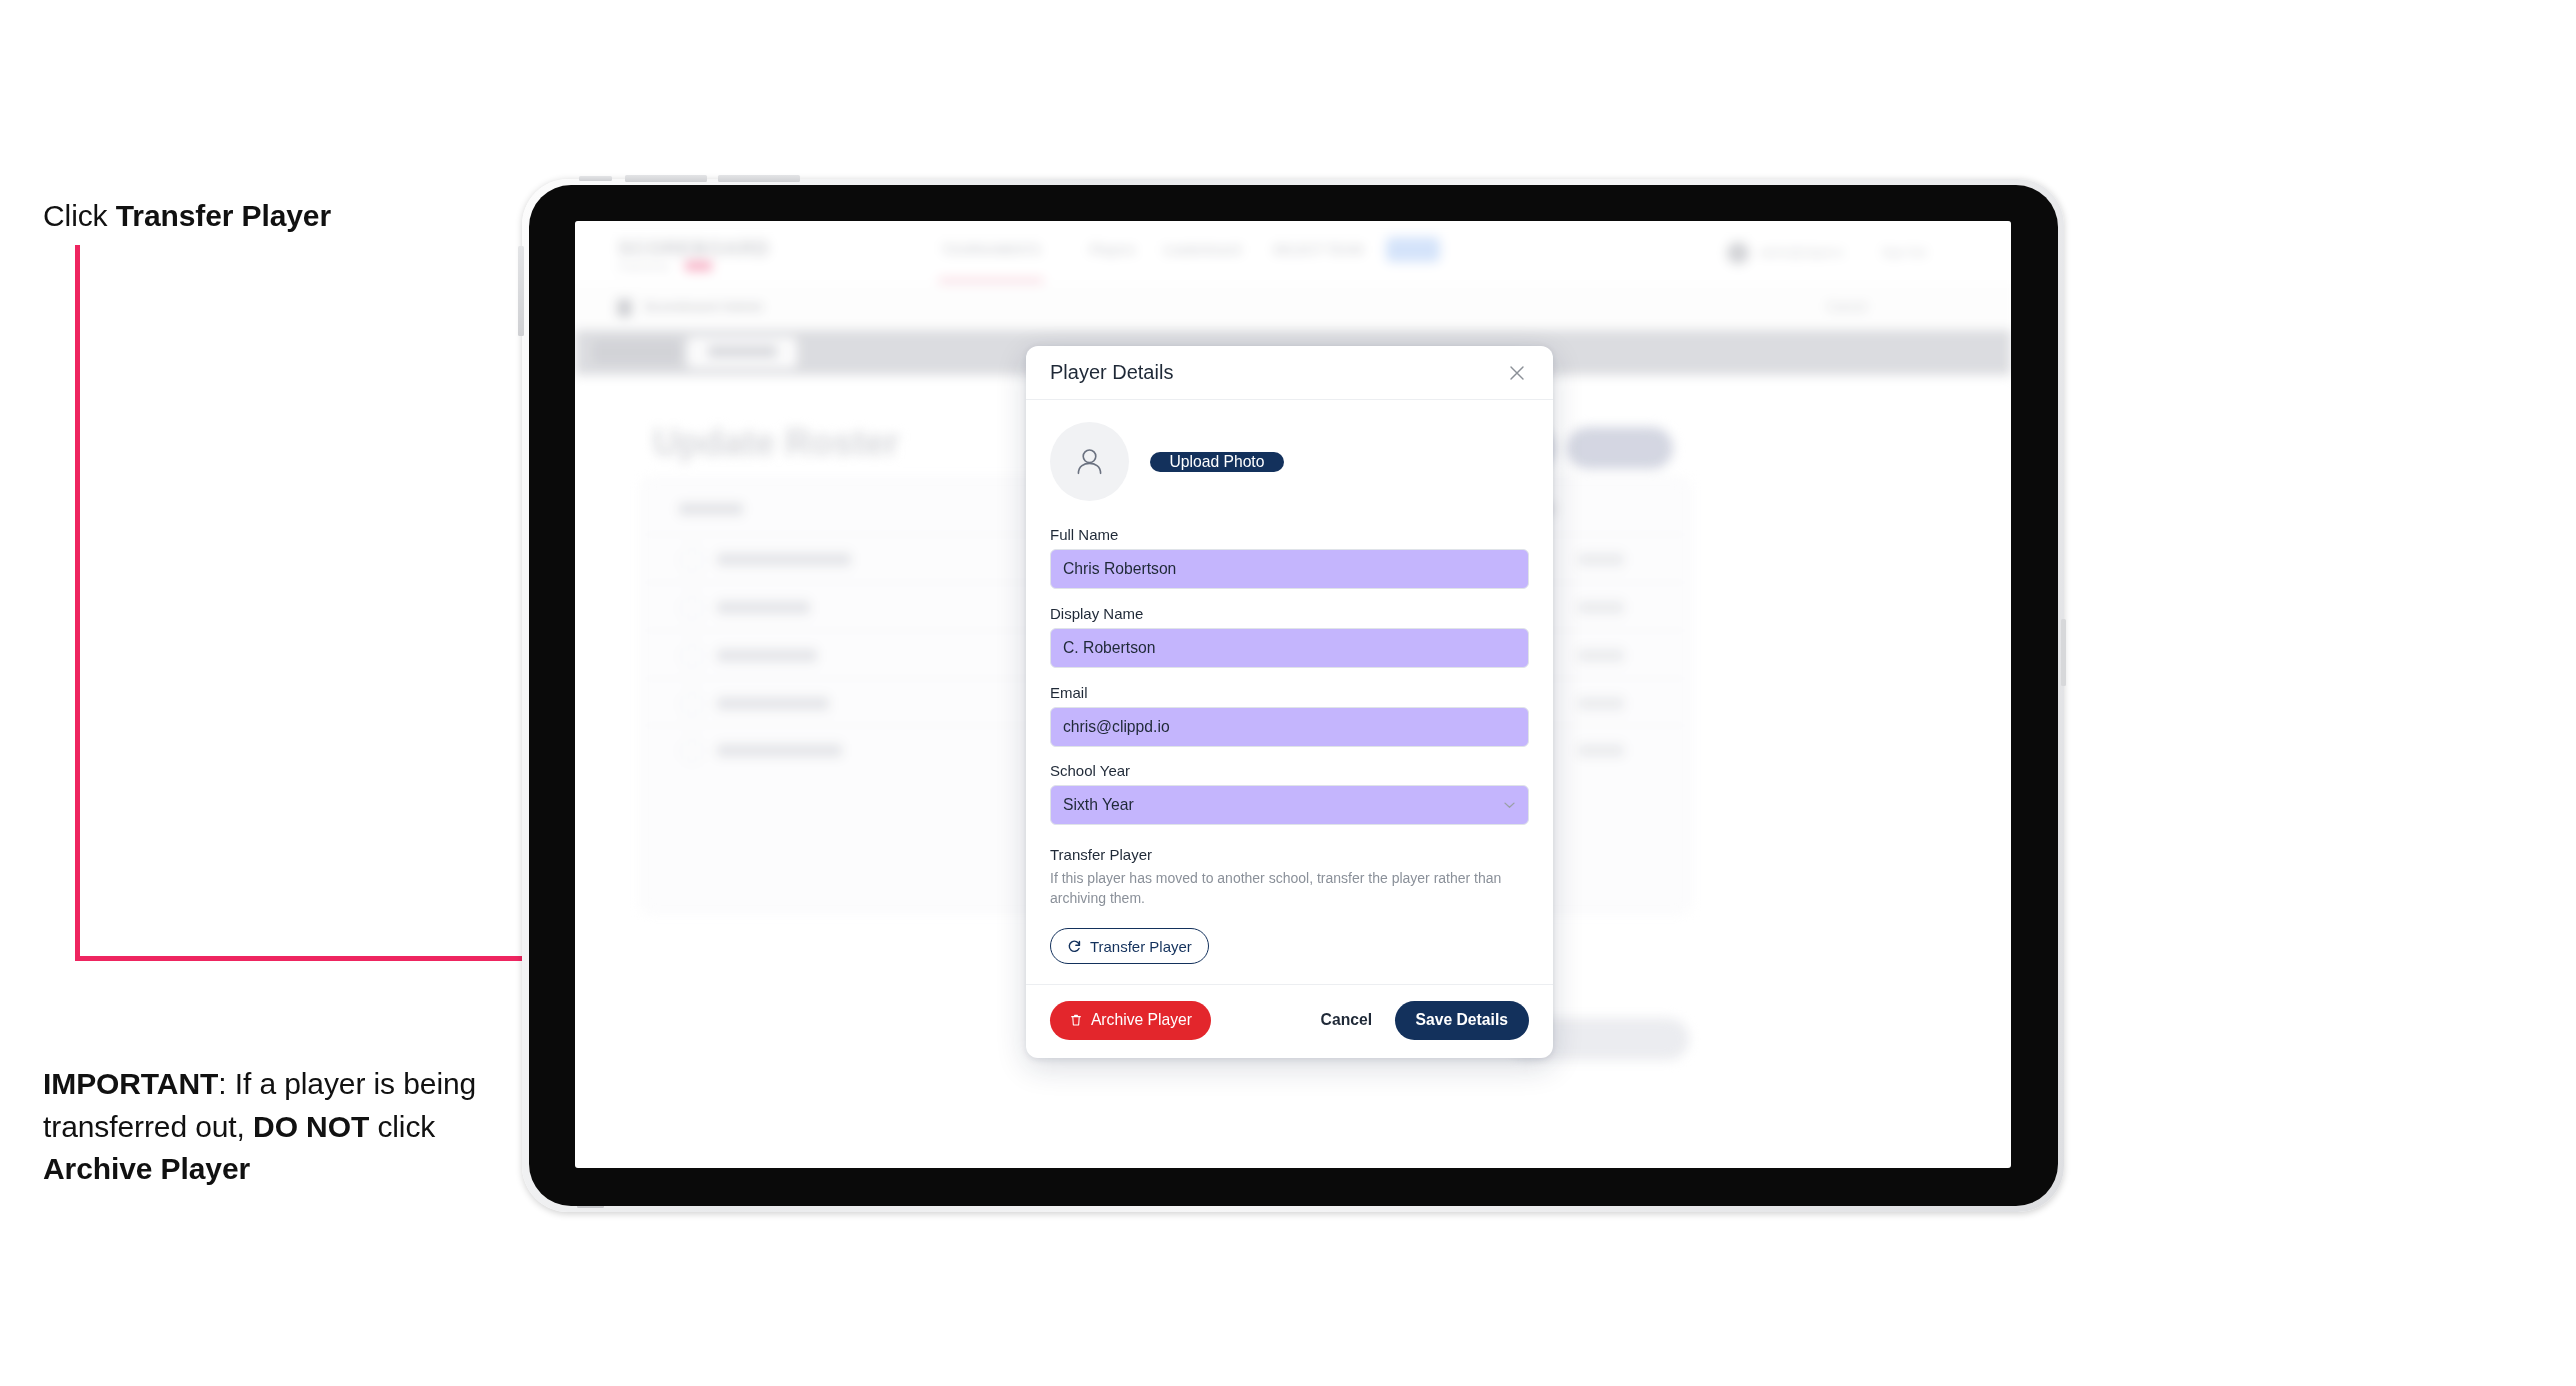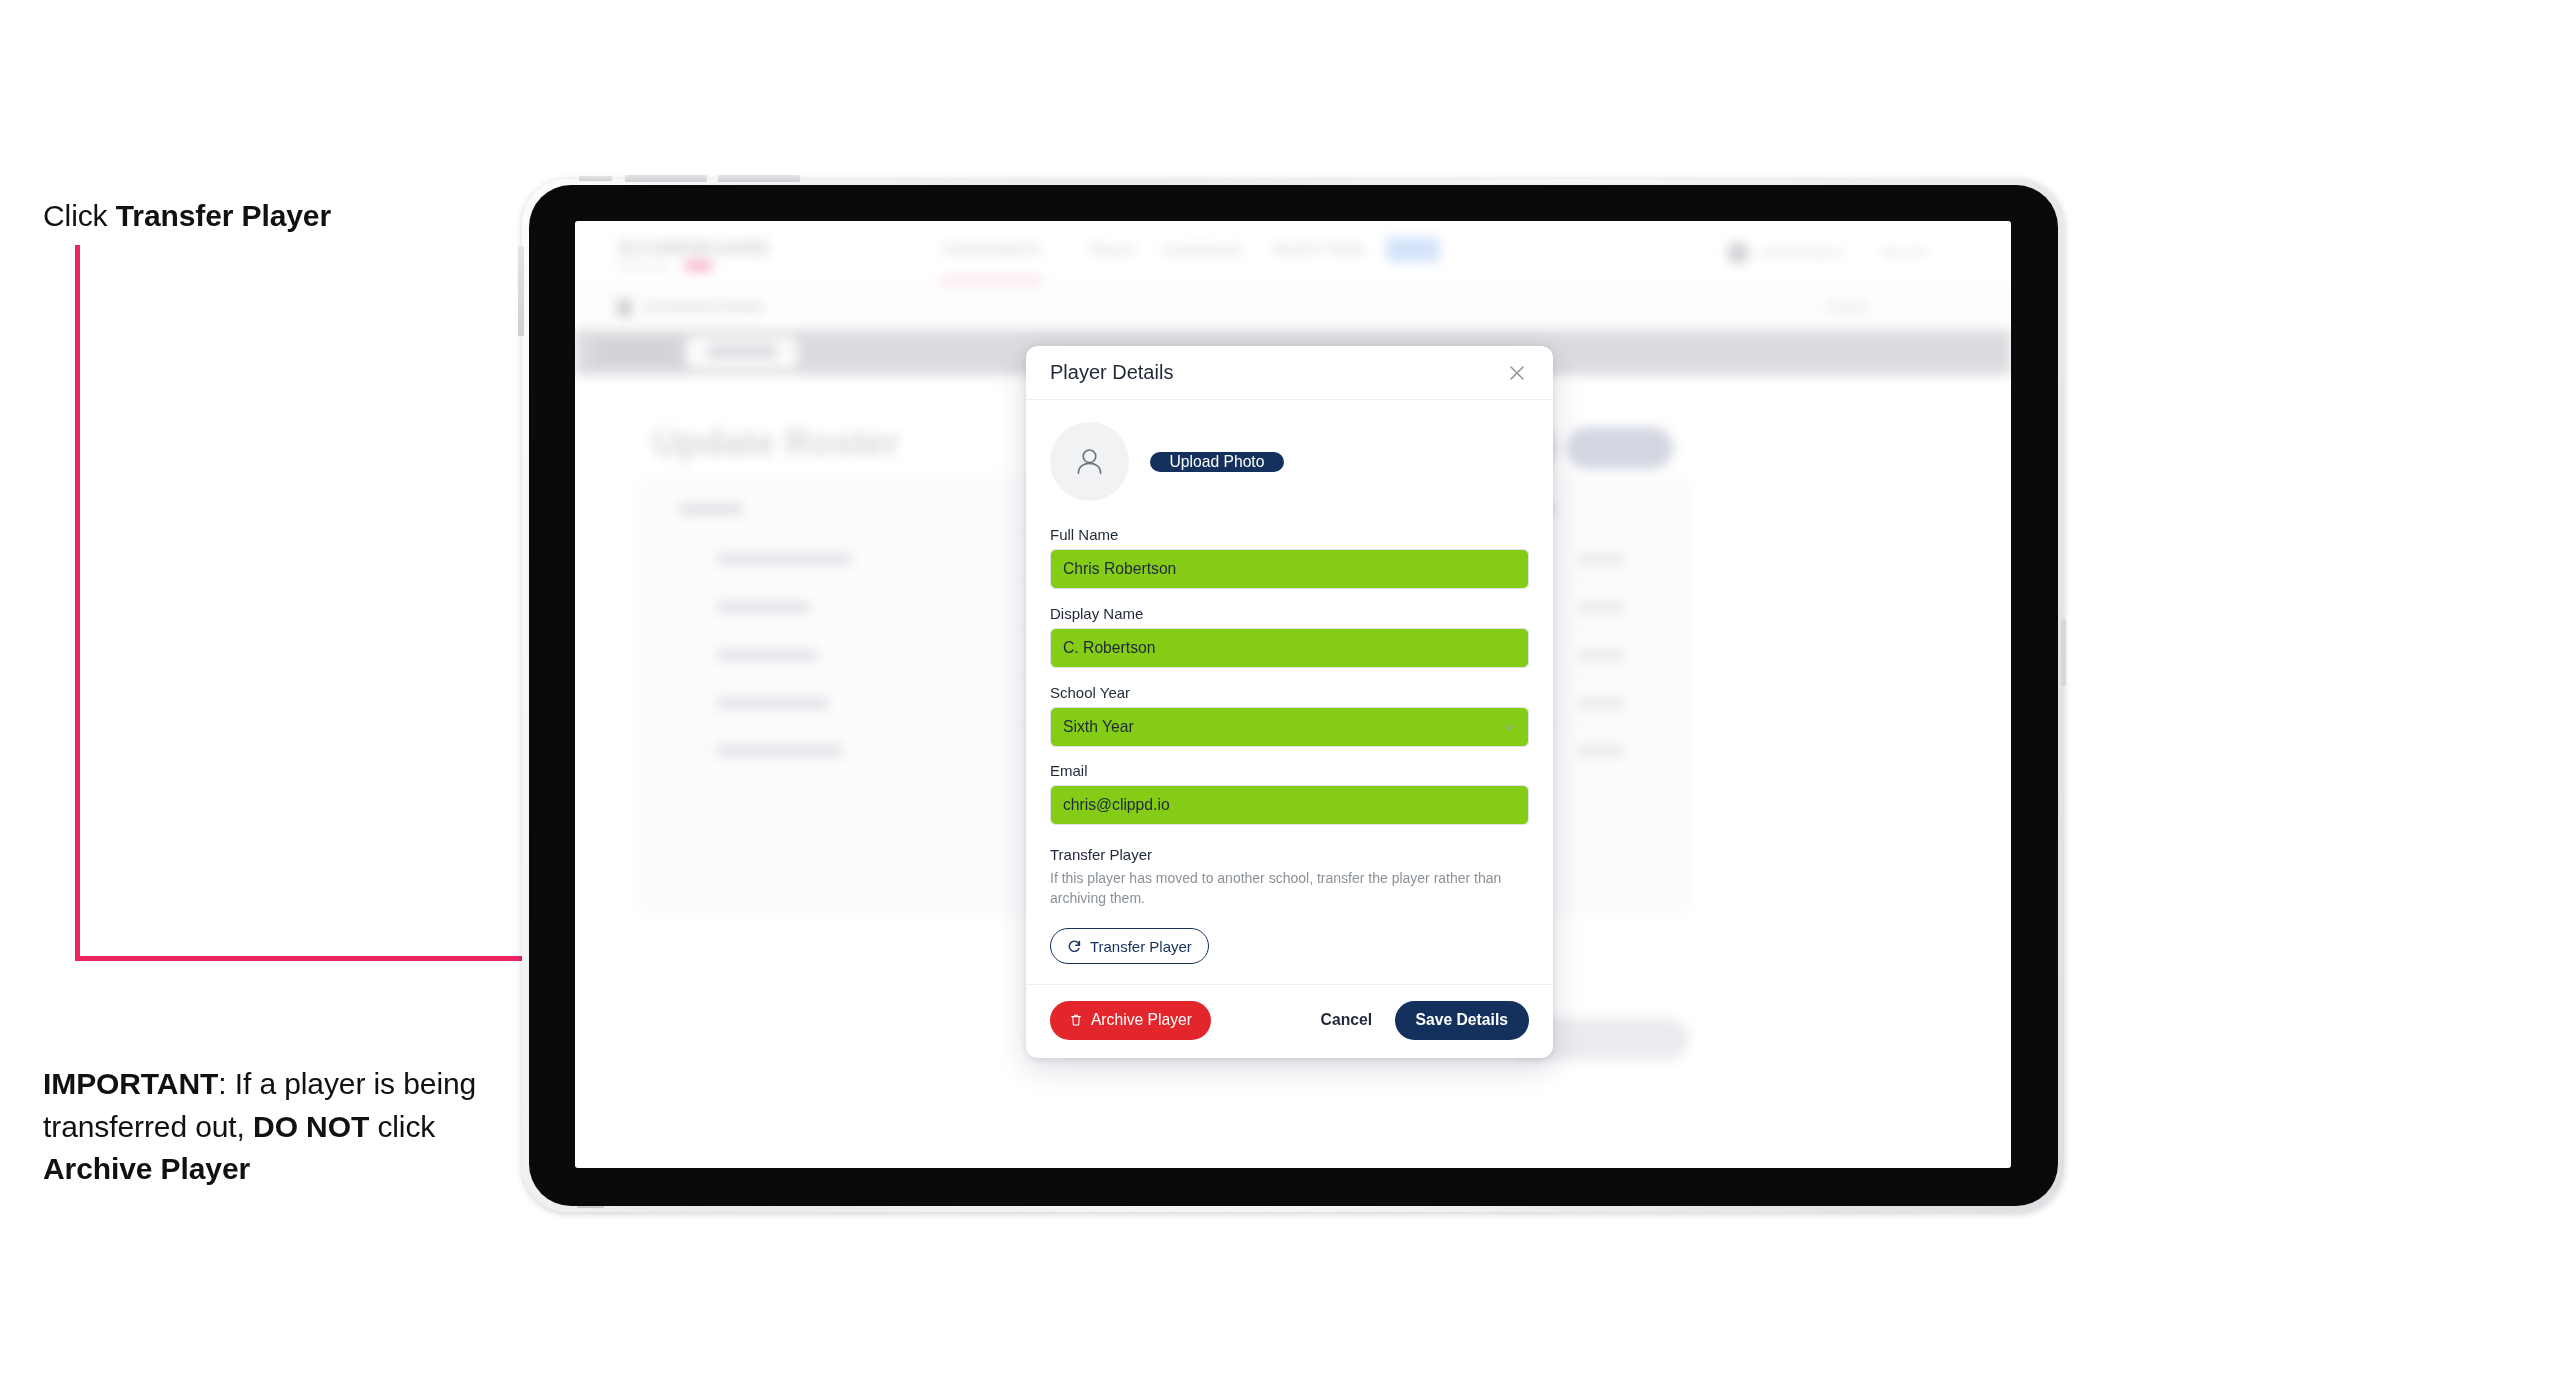--- a/index.html
+++ b/index.html
@@ -284,21 +284,21 @@
     color: #1f2937;
     margin-bottom: 6px;
     display: block;
   }
   .field-input {
     width: 100%;
     box-sizing: border-box;
     height: 40px;
     border: 0.7px solid #dfe3e8;
     border-radius: 6px;
-    background: #84cc16;
+    background: #c4b5fd;
     font-size: 15.7px;
     color: #1f2937;
     padding: 0 12px;
     font-family: "Liberation Sans", sans-serif;
     outline: none;
   }
   .select-wrap { position: relative; }
   .select-chevron {
     position: absolute;
     right: 12px;
@@ -497,32 +497,32 @@
       <label class="field-label">Full Name</label>
       <input class="field-input" value="Chris Robertson" style="">
     </div>
 
     <div class="field">
       <label class="field-label">Display Name</label>
       <input class="field-input" value="C. Robertson" style="">
     </div>
 
     <div class="field">
+      <label class="field-label">Email</label>
+      <input class="field-input" value="chris@clippd.io" style="">
+    </div>
+
+    <div class="field">
       <label class="field-label">School Year</label>
       <div class="select-wrap">
         <input class="field-input" readonly="" value="Sixth Year" style="">
         <svg class="select-chevron" width="15" height="15" viewBox="0 0 20 20">
           <path d="M4 7.5 L10 13 L16 7.5" fill="none" stroke="#9aa0a8" stroke-width="1.8" stroke-linecap="round" stroke-linejoin="round"></path>
         </svg>
       </div>
-    </div>
-
-    <div class="field">
-      <label class="field-label">Email</label>
-      <input class="field-input" value="chris@clippd.io" style="">
     </div>
 
     <div class="transfer-sec">
       <div class="transfer-title">Transfer Player</div>
       <div class="transfer-desc">If this player has moved to another school, transfer the player rather than archiving them.</div>
       <button class="btn-transfer">
         <svg width="15" height="15" viewBox="0 0 20 20">
           <path d="M16.5 8.2 A6.8 6.8 0 1 0 16 12.6" fill="none" stroke="#13315C" stroke-width="1.9" stroke-linecap="round"></path>
           <path d="M16.6 3.4 L16.6 8.4 L11.8 8.4" fill="none" stroke="#13315C" stroke-width="1.9" stroke-linecap="round" stroke-linejoin="round"></path>
         </svg>

